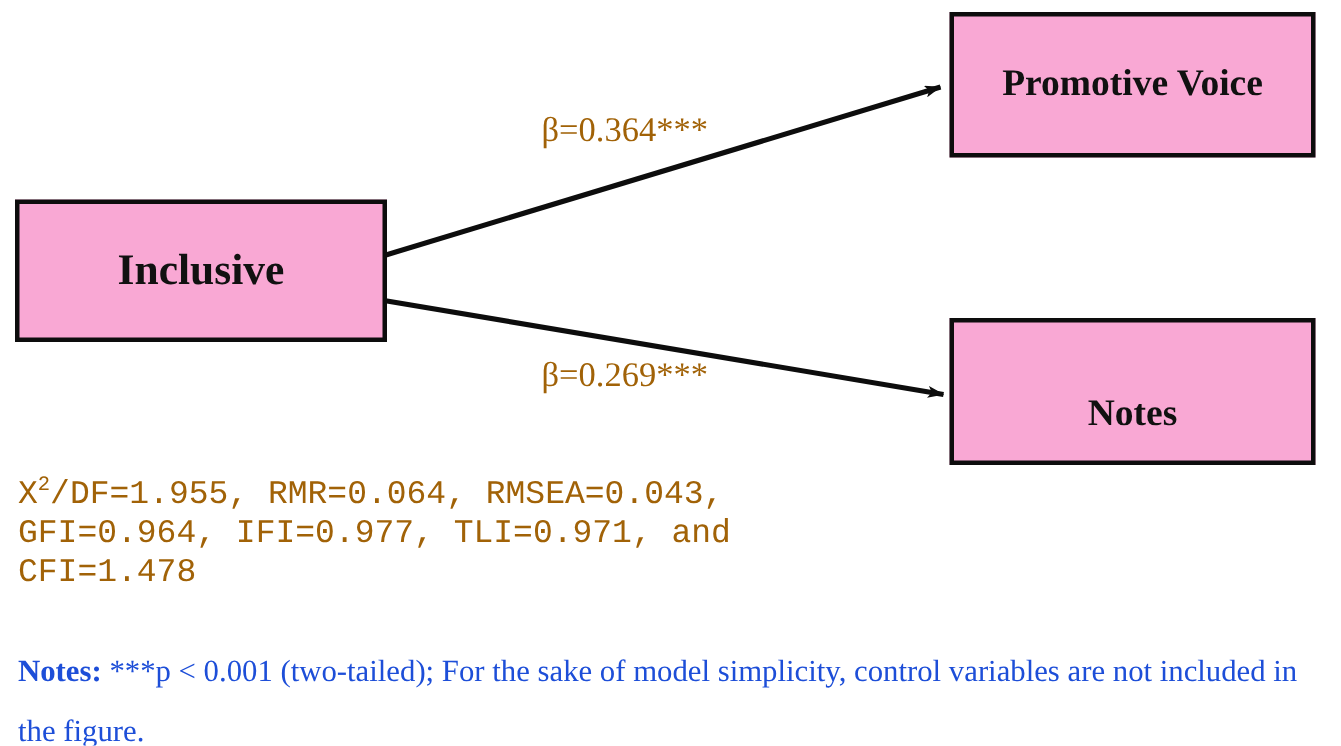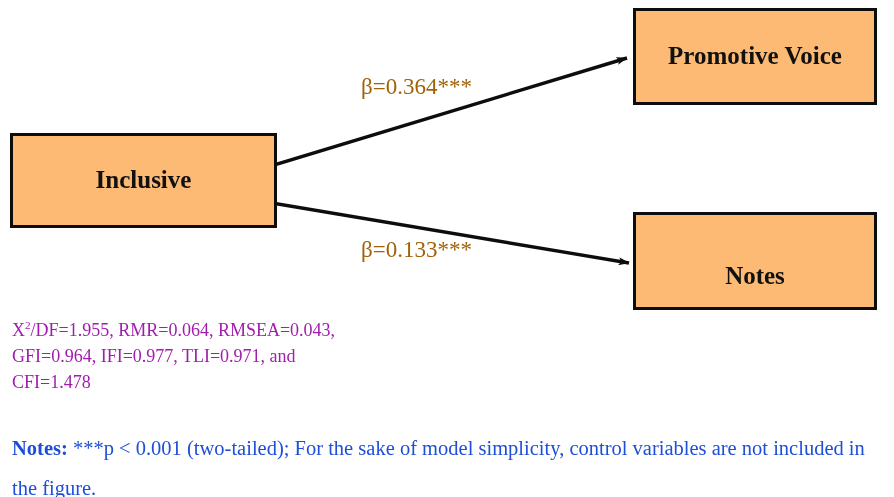--- a/index.html
+++ b/index.html
@@ -22,37 +22,37 @@
     top: 0;
     width: 894px;
     height: 497px;
   }
 
   
   .node-box {
     position: absolute;
     box-sizing: border-box;
     border: 3px solid #0d0d0d;
-    background: #fdba74;
+    background: #f9a8d4;
     display: flex;
     align-items: center;
     justify-content: center;
     text-align: center;
     font-family: "Liberation Serif", serif;
     font-weight: bold;
     color: #111111;
     line-height: 1.22;
   }
 
   #node-inclusive-leadership {
     left: 10px;
     top: 133px;
-    width: 267px;
+    width: 248px;
     height: 95px;
-    font-size: 25px;
+    font-size: 29px;
   }
 
   #node-promotive-voice {
     left: 633px;
     top: 8px;
     width: 244px;
     height: 97px;
     font-size: 25px;
   }
 
@@ -92,24 +92,24 @@
   #path-label-prohibitive {
     left: 361px;
     top: 237px;
   }
 
   
   #fit-indices {
     position: absolute;
     left: 12px;
     top: 317px;
-    font-family: Liberation Serif, serif;
-    font-size: 18px;
+    font-family: Liberation Mono, monospace;
+    font-size: 22px;
     line-height: 26px;
-    color: #a21caf;
+    color: #a16207;
     white-space: nowrap;
   }
   #fit-indices .fit-line {
     display: block;
   }
   sup {
     font-size: 0.62em;
     vertical-align: super;
     line-height: 0;
   }
@@ -158,21 +158,21 @@
 
   <div class="node-box" id="node-prohibitive-voice">
     <span>
       <br>
       <span>Notes</span>
     </span>
   </div>
 
   <div class="path-label" id="path-label-promotive">β=0.364***</div>
 
-  <div class="path-label" id="path-label-prohibitive">β=0.133***</div>
+  <div class="path-label" id="path-label-prohibitive">β=0.269***</div>
 
   <div id="fit-indices">
     <span class="fit-line"><span>X</span><sup>2</sup><span>/DF=1.955, RMR=0.064, RMSEA=0.043,</span></span>
     <span class="fit-line">GFI=0.964, IFI=0.977, TLI=0.971, and</span>
     <span class="fit-line">CFI=1.478</span>
   </div>
 
   <div id="notes"><span id="notes-label">Notes:</span><span> ***p &lt; 0.001 (two-tailed); For the sake of model simplicity, control variables are not included in the figure.</span></div>
 
 </div>

